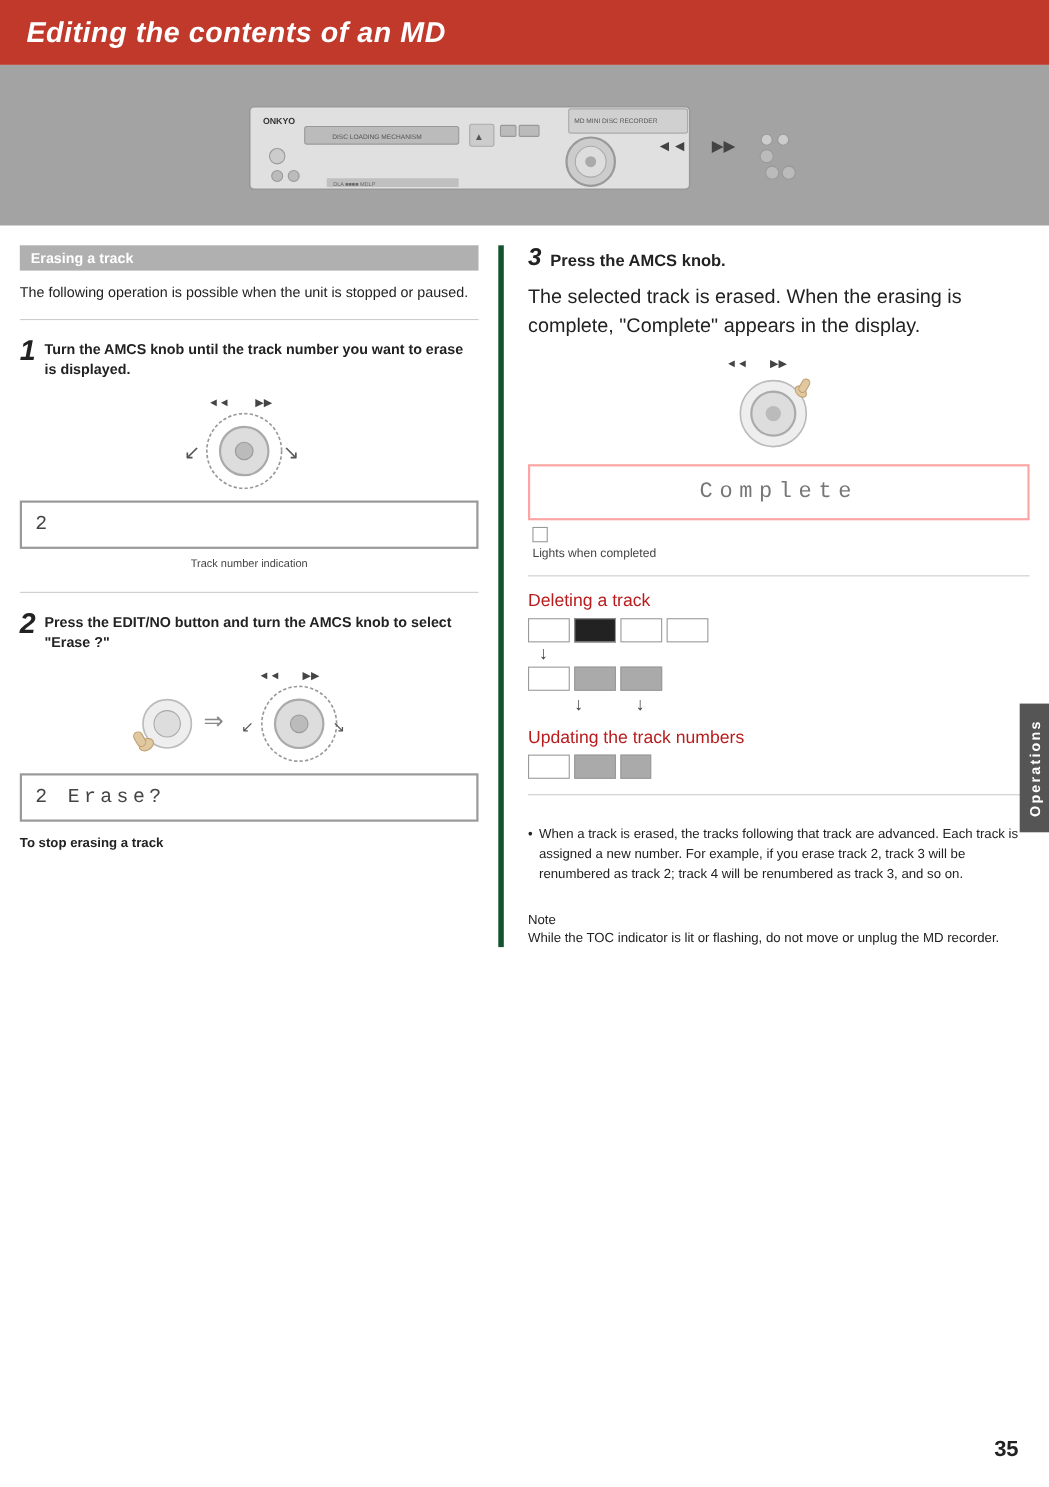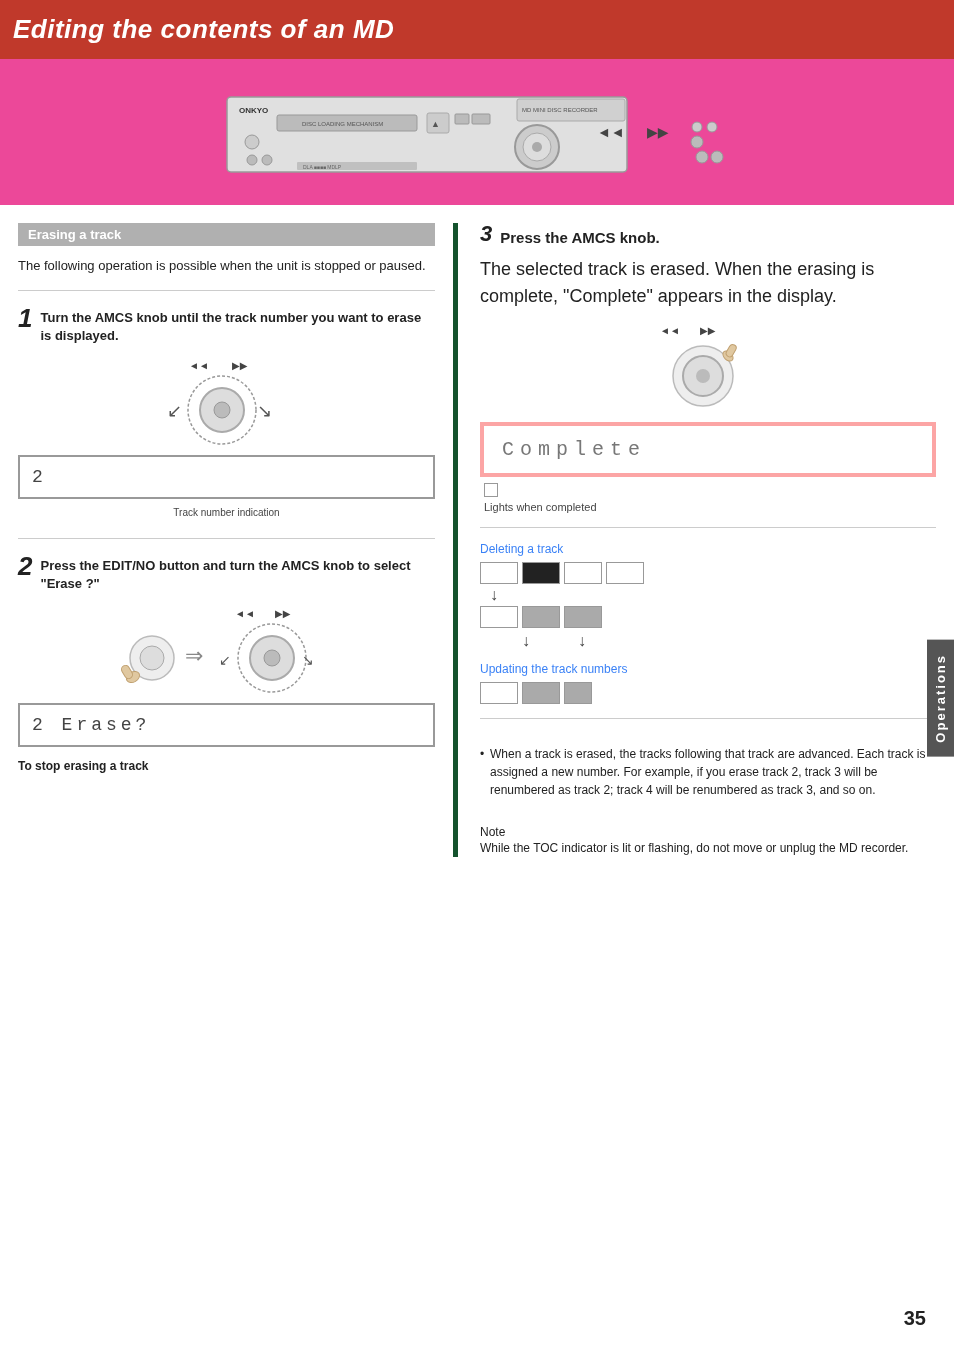--- a/index.html
+++ b/index.html
@@ -9,34 +9,34 @@
       background: #fff;
       font-family: Arial, Helvetica, sans-serif;
       font-size: 13px;
       color: #222;
       position: relative;
     }
 
     
     .page-header {
       background: #c0392b;
-      padding: 14px 13px;
+      padding: 14px 24px;
       margin-bottom: 0;
     }
     .page-header h1 {
       color: #fff;
       font-size: 26px;
       font-weight: 900;
       font-style: italic;
       letter-spacing: 0.5px;
     }
 
     
     .device-image-area {
-      background: #ec4899;
+      background: #a3a3a3;
       margin: 0 0 18px 0;
       padding: 18px 24px;
       display: flex;
       justify-content: center;
       align-items: center;
       min-height: 140px;
     }
 
     
     .device-svg {
@@ -161,45 +161,46 @@
     }
 
     .step3-text {
       font-size: 18px;
       line-height: 1.5;
       margin-bottom: 12px;
     }
 
     
     .complete-display {
-      border: 4px solid #fca5a5;
+      border: 2px solid #fca5a5;
       padding: 12px 18px;
       font-family: 'Courier New', monospace;
       font-size: 20px;
       letter-spacing: 6px;
       color: #777;
       background: #fff;
       margin: 10px 0 6px 0;
+      text-align: center;
     }
 
     .lights-label {
       font-size: 11px;
       color: #444;
       margin-bottom: 10px;
       margin-left: 4px;
     }
 
     
     .track-diagram {
       margin: 10px 0;
     }
     .track-diagram-label {
-      font-size: 12px;
+      font-size: 16px;
       margin-bottom: 6px;
-      color: #3b82f6;
+      color: #b91c1c;
     }
     .track-row {
       display: flex;
       gap: 4px;
       align-items: center;
       margin-bottom: 2px;
     }
     .track-block {
       width: 38px;
       height: 22px;

